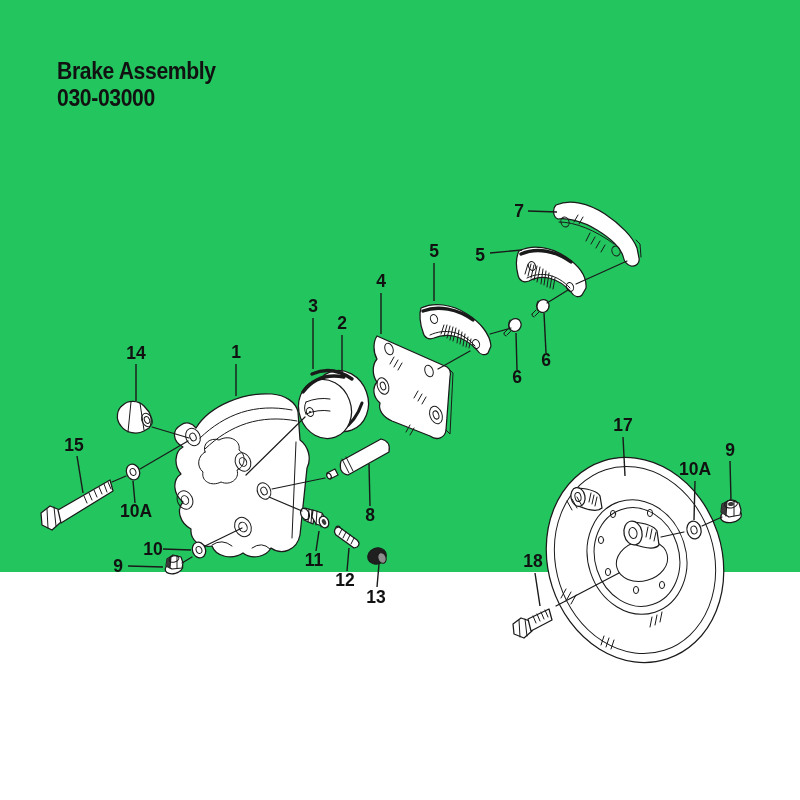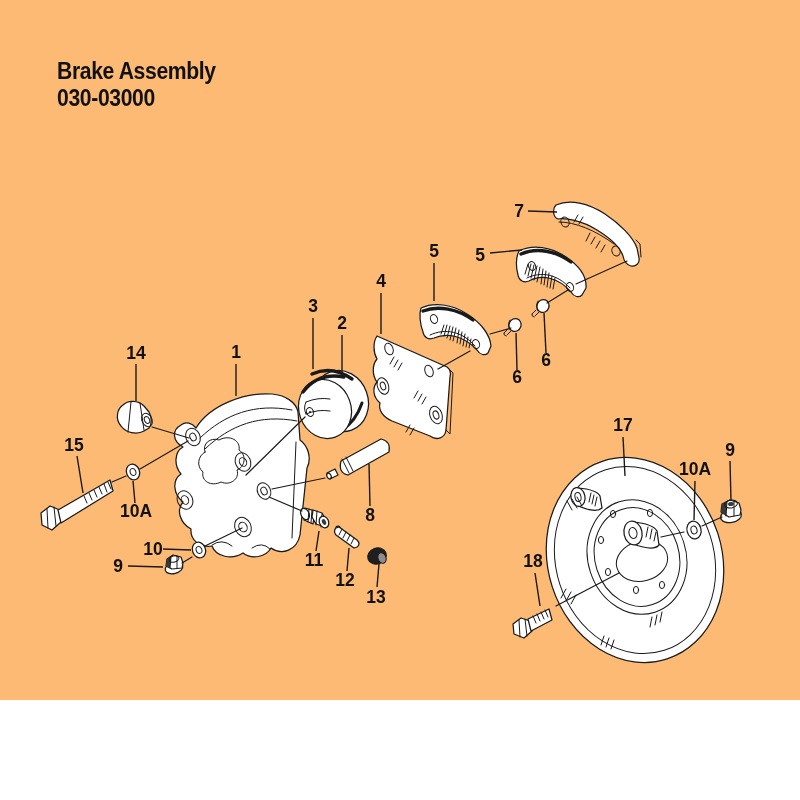--- a/index.html
+++ b/index.html
@@ -1,16 +1,16 @@
 <!DOCTYPE html>
 <html><head>
 <meta charset="utf-8">
 <style>
   html,body{margin:0;padding:0;background:#fff;width:800px;height:800px;overflow:hidden;}
-  .canvas{position:relative;width:800px;height:700px;background:#fdba74;
+  .canvas{position:relative;width:800px;height:572px;background:#22c55e;
           font-family:"Liberation Sans",sans-serif;}
   .title-block{position:absolute;left:57px;top:58px;color:#111;
                transform:scaleX(.92);transform-origin:left top;}
   .title-line{display:block;font-weight:700;font-size:23px;line-height:27px;letter-spacing:-.4px;}
   svg{position:absolute;left:0;top:0;}
   .ln{stroke:#1a1a1a;stroke-width:1.2;fill:none;stroke-linecap:round;stroke-linejoin:round;}
   .pt{stroke:#1a1a1a;stroke-width:1.25;fill:#fff;stroke-linejoin:round;stroke-linecap:round;}
   .dt{stroke:#1a1a1a;stroke-width:1;fill:none;stroke-linecap:round;}
   .thick{stroke:#1a1a1a;stroke-width:3.4;fill:none;stroke-linecap:round;}
   .dark{fill:#1f1f1f;stroke:#1a1a1a;stroke-width:1;}

